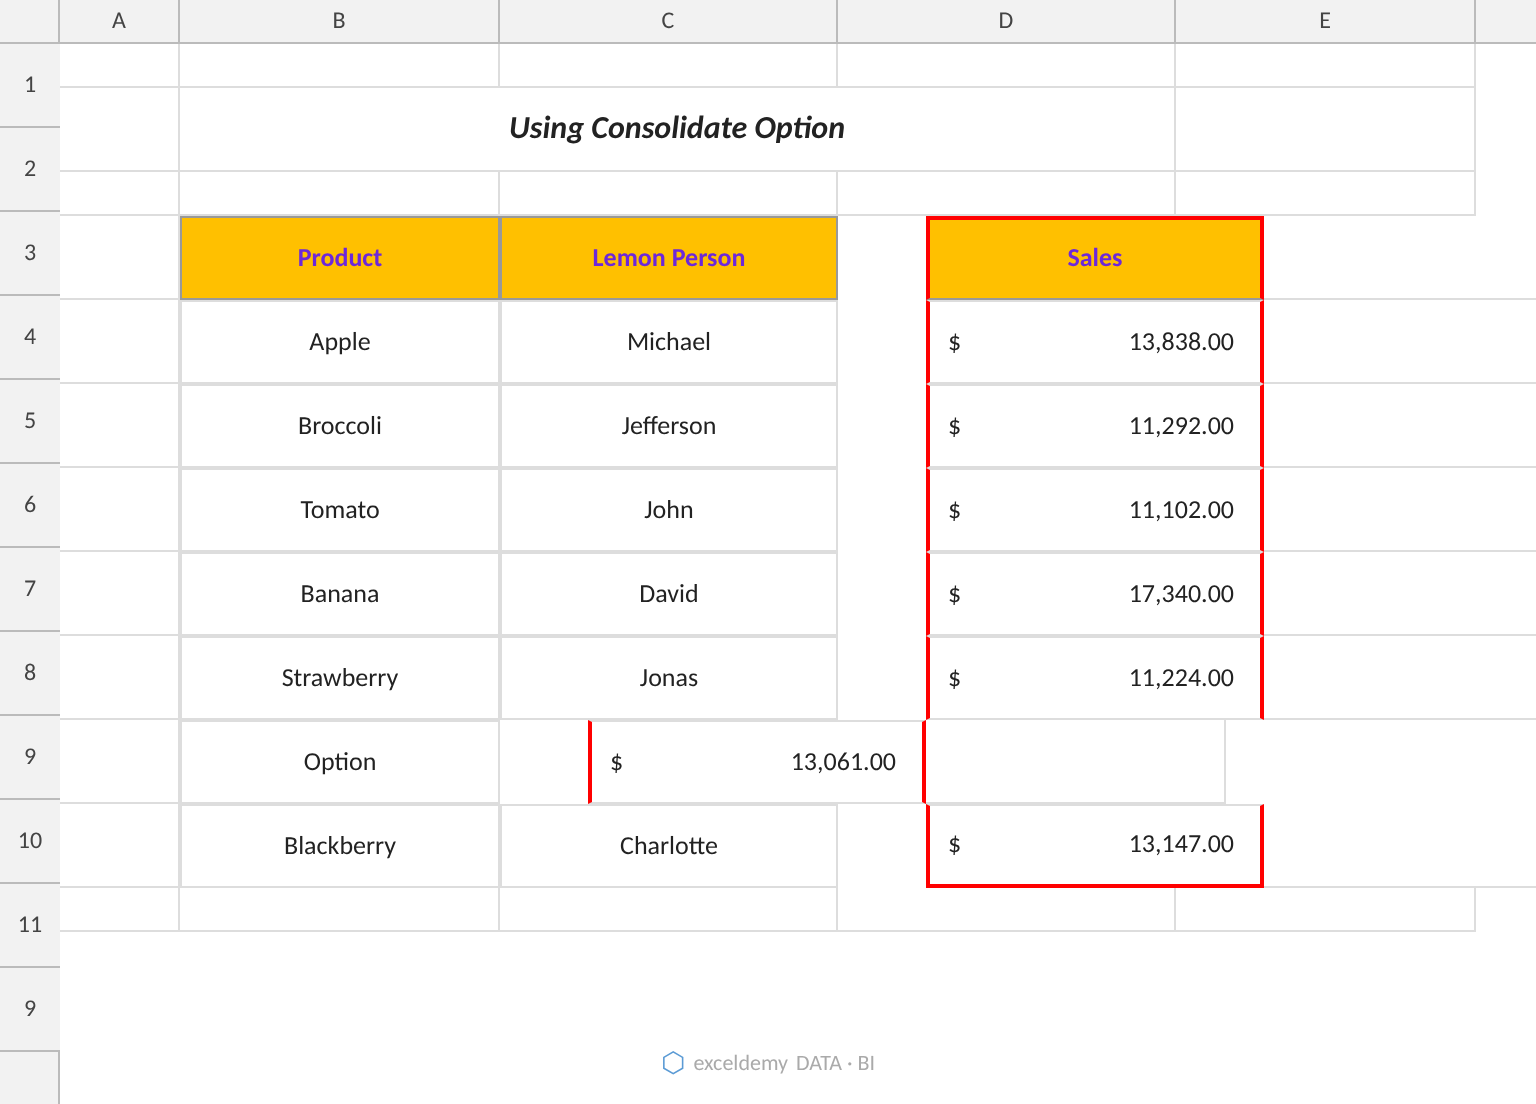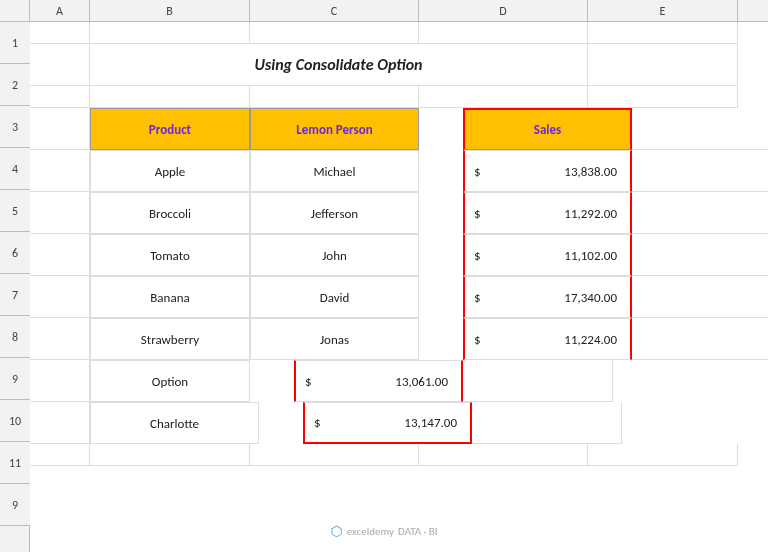--- a/index.html
+++ b/index.html
@@ -353,20 +353,23 @@
         <div class="sales-value">
           <span class="dollar-sign">$</span>
           <span class="amount">13,061.00</span>
         </div>
       </div>
       <div class="cell col-e"></div>
     </div>
 
     <div class="grid-row">
       <div class="cell col-a"></div>
+      <div class="cell col-b data-cell-product">
+        <span>Blackberry</span>
+      </div>
       <div class="cell col-c data-cell-sales-person">
         <span>Charlotte</span>
       </div>
       <div class="cell col-d data-cell-sales sales-highlight sales-highlight-bottom">
         <div class="sales-value">
           <span class="dollar-sign">$</span>
           <span class="amount">13,147.00</span>
         </div>
       </div>
       <div class="cell col-e"></div>

